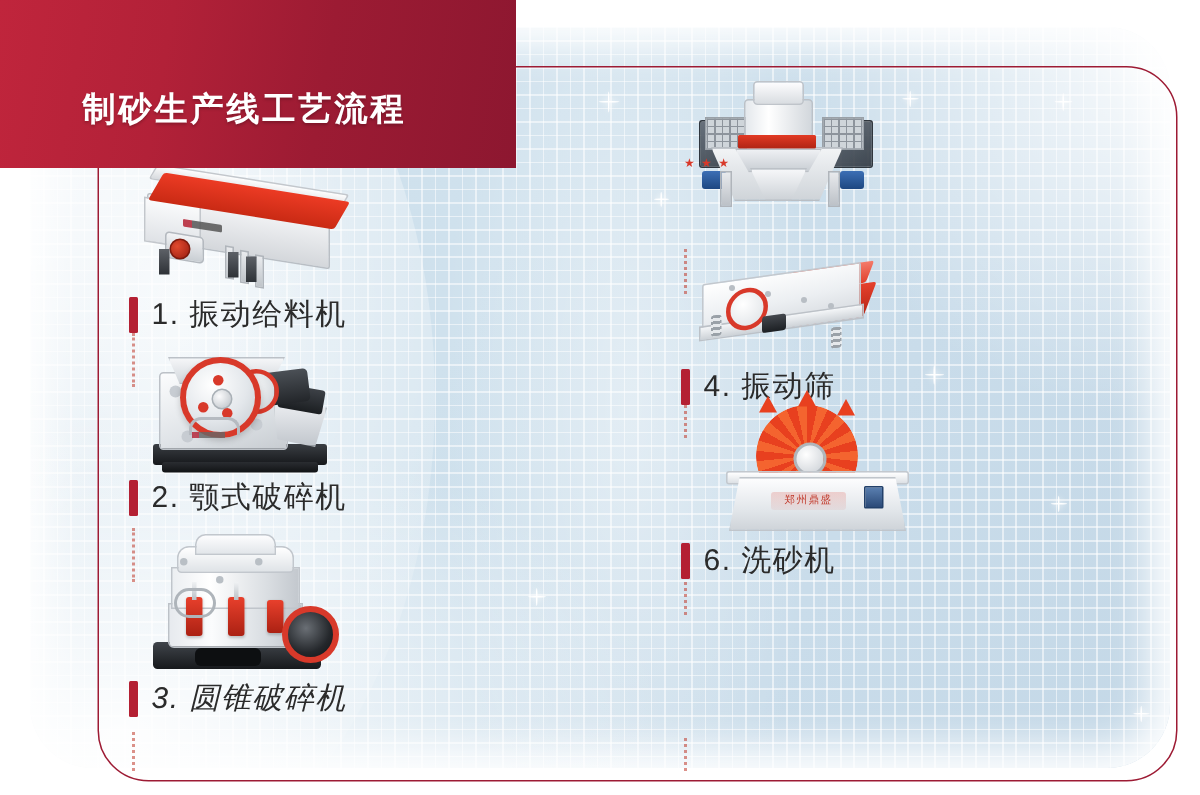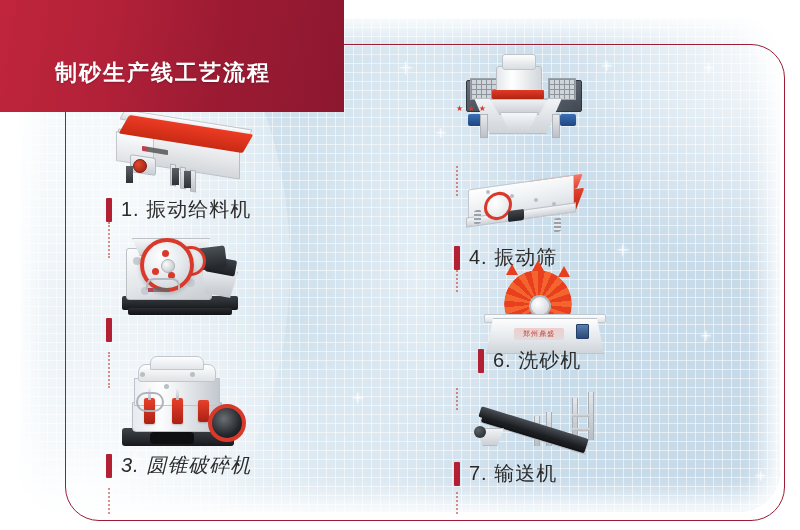--- a/index.html
+++ b/index.html
@@ -85,21 +85,21 @@
     position:absolute;left:55px;top:62px;
     color:#ffffff;
     font-size:22px;font-weight:bold;letter-spacing:2px;
     line-height:1;
     text-shadow:0 1px 2px rgba(0,0,0,.22);
     white-space:nowrap;
   }
 
   
   .col{position:absolute;top:0;width:330px;height:530px;}
-  .col-left{left:92px;}
+  .col-left{left:72px;}
   .col-right{left:440px;}
 
   .dotline{
     position:absolute;width:0;border-left:2px dotted #c0392b;opacity:.55;
   }
 
   .step{position:absolute;}
   .step-img{position:absolute;}
   .step-label{
     position:absolute;display:flex;align-items:center;
@@ -515,20 +515,21 @@
         <div class="jw-pulley"></div>
         <div class="jw-fly"></div>
         <div class="jw-dot" style="left:34px;top:46px;"></div>
         <div class="jw-dot" style="left:50px;top:50px;"></div>
         <div class="jw-dot" style="left:44px;top:28px;"></div>
         <div class="jw-handle"></div>
         <div class="jw-tag"></div>
       </div>
       <div class="step-label" style="left:14px;top:96px;">
         <span class="bar"></span>
+        <span class="label-txt">2. 颚式破碎机</span>
       </div>
     </div>
 
     <div class="step" style="left:0;top:352px;width:300px;height:130px;font-style:italic;">
       <div class="step-img m" style="left:28px;top:0;width:126px;height:100px;">
         <div class="cn-base"></div>
         <div class="cn-low"></div>
         <div class="cn-mid"></div>
         <div class="cn-bowl"></div>
         <div class="cn-cap"></div>
@@ -603,41 +604,21 @@
         <div class="sw-wheel"></div>
         <div class="sw-tooth" style="left:26px;top:-4px;"></div>
         <div class="sw-tooth" style="left:52px;top:-8px;"></div>
         <div class="sw-tooth" style="left:78px;top:-2px;"></div>
         <div class="sw-hub"></div>
         <div class="sw-tank-top"></div>
         <div class="sw-tank"></div>
         <div class="sw-logo">郑州鼎盛</div>
         <div class="sw-box"></div>
       </div>
-      <div class="step-label" style="left:14px;top:79px;margin-left:24px;">
+      <div class="step-label" style="left:14px;top:92px;">
         <span class="bar"></span>
         <span class="label-txt">6. 洗砂机</span>
       </div>
     </div>
 
-    <div class="step" style="left:0;top:388px;width:300px;height:110px;">
-      <div class="step-img m" style="left:36px;top:0;width:130px;height:80px;">
-        <div class="cv-leg" style="left:96px;top:10px;height:42px;"></div>
-        <div class="cv-leg" style="left:112px;top:4px;height:48px;"></div>
-        <div class="cv-cross" style="left:96px;top:26px;width:18px;"></div>
-        <div class="cv-cross" style="left:96px;top:40px;width:18px;"></div>
-        <div class="cv-leg" style="left:58px;top:28px;height:30px;"></div>
-        <div class="cv-leg" style="left:70px;top:24px;height:34px;"></div>
-        <div class="cv-cross" style="left:58px;top:42px;width:14px;"></div>
-        <div class="cv-truss" style="top:24px;"></div>
-        <div class="cv-belt2"></div>
-        <div class="cv-belt" style="top:18px;"></div>
-        <div class="cv-hopper"></div>
-        <div class="cv-drum"></div>
-      </div>
-      <div class="step-label" style="left:14px;top:72px;">
-        <span class="bar"></span>
-        <span class="label-txt">7. 输送机</span>
-      </div>
-    </div>
   </div>
 
 </div>
 
 </body></html>

